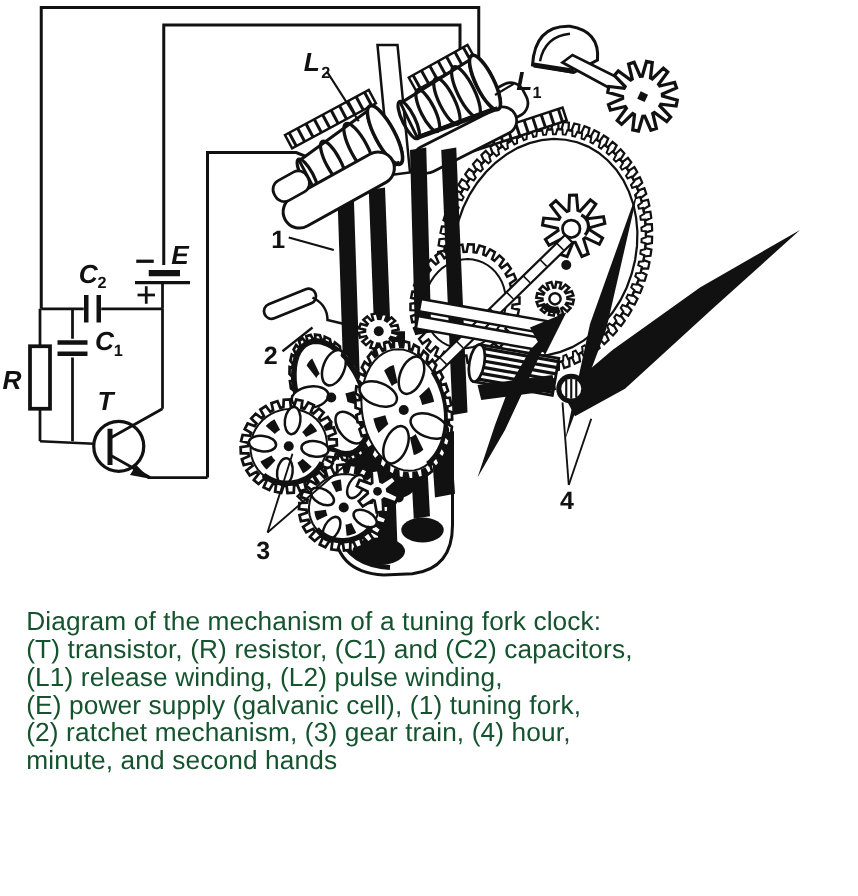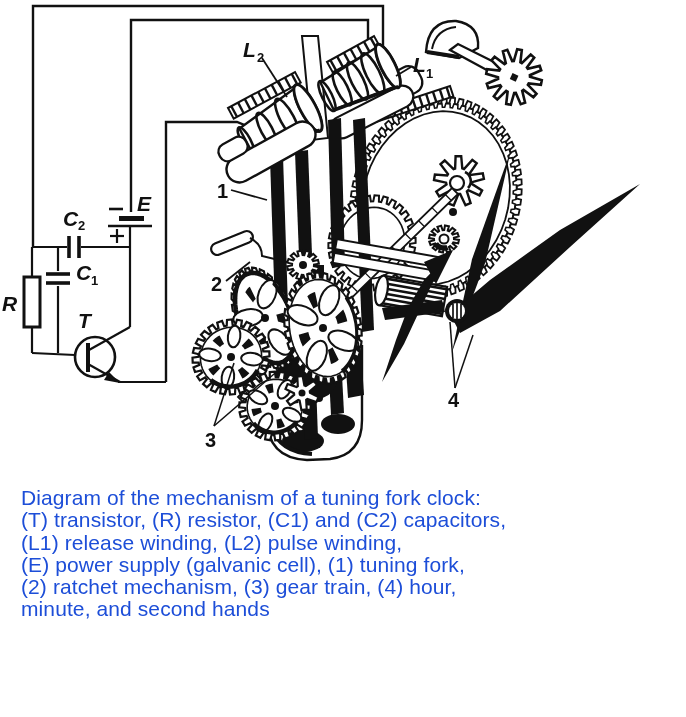--- a/index.html
+++ b/index.html
@@ -1,15 +1,15 @@
 <!DOCTYPE html>
 <html><head><meta charset="utf-8">
 <style>
 html,body{margin:0;padding:0;background:#fff;width:686px;height:717px;overflow:hidden}
-#cap{position:absolute;left:21px;top:487px;font-family:"Liberation Sans",sans-serif;font-size:21px;line-height:22.3px;color:#1d4ed8;letter-spacing:0.1px;white-space:nowrap}
+#cap{position:absolute;left:21px;top:487px;font-family:"Liberation Sans",sans-serif;font-size:21px;line-height:22.3px;color:#14532d;letter-spacing:0.1px;white-space:nowrap}
 svg{position:absolute;left:0;top:0}
 svg text{font-family:"Liberation Sans",sans-serif}
 </style></head>
 <body>
 <svg width="686" height="717" viewBox="0 0 686 717">
 <polyline points="33,247 33,6 383,6 383,54" fill="none" stroke="#111" stroke-width="2.4"></polyline>
 <polyline points="131,212 131,20 368,20 368,56" fill="none" stroke="#111" stroke-width="2.4"></polyline>
 <polyline points="166,382 166,122 237,122 264,133" fill="none" stroke="#111" stroke-width="2.4"></polyline>
 <line x1="109" y1="209" x2="123" y2="209" stroke="#111" stroke-width="2.6"></line>
 <rect x="119" y="216" width="25" height="5" fill="#111"></rect>

